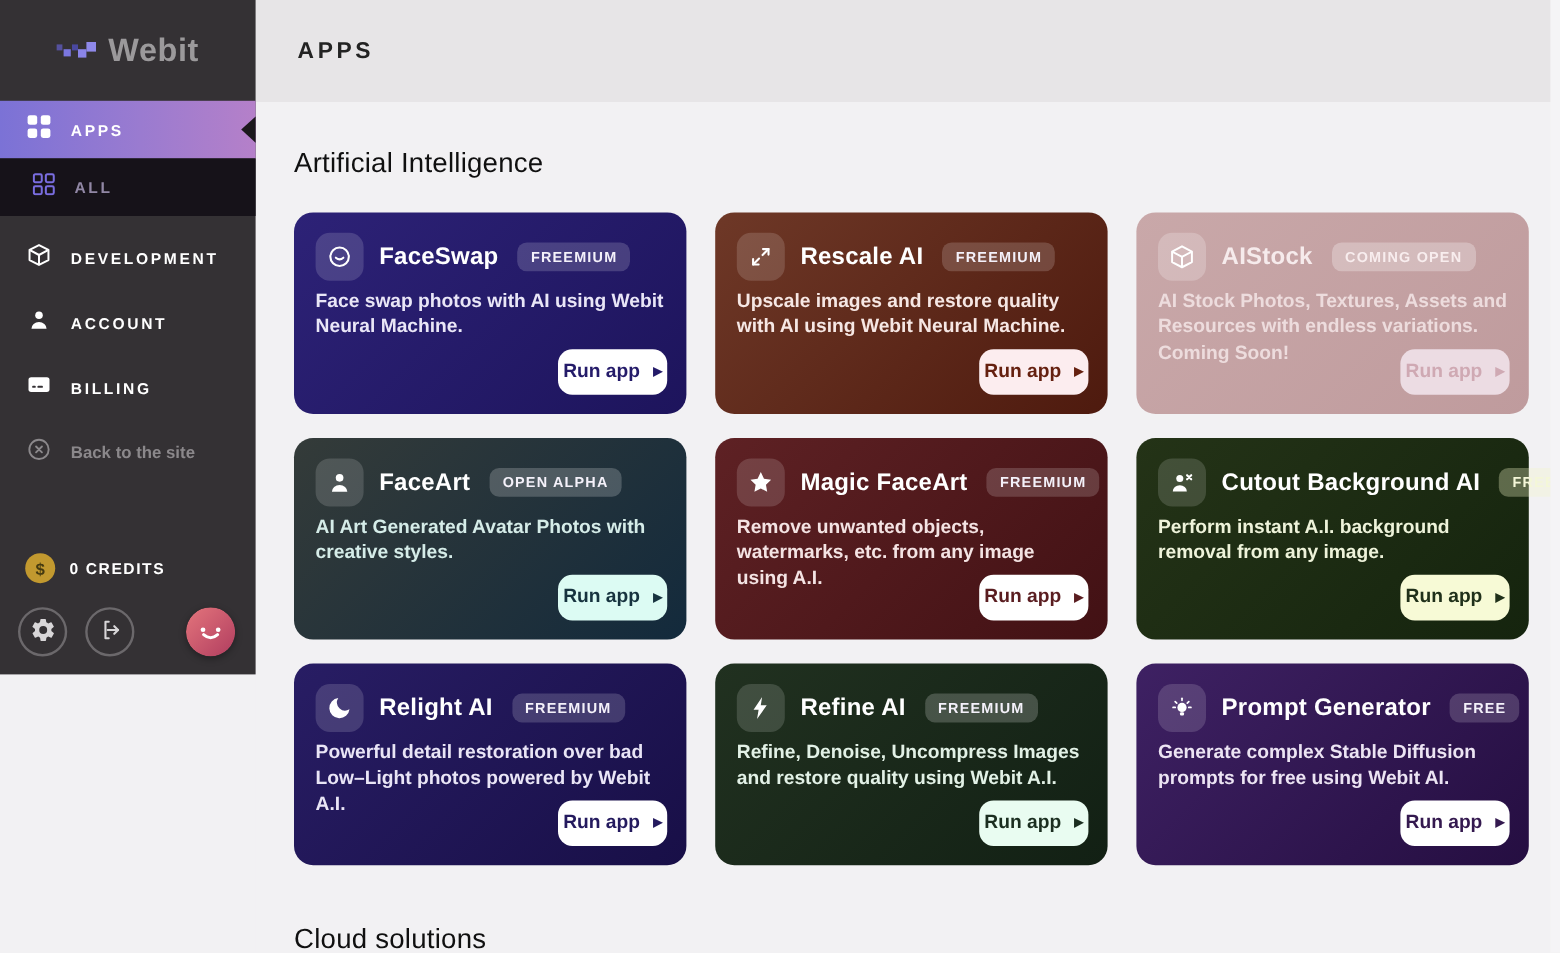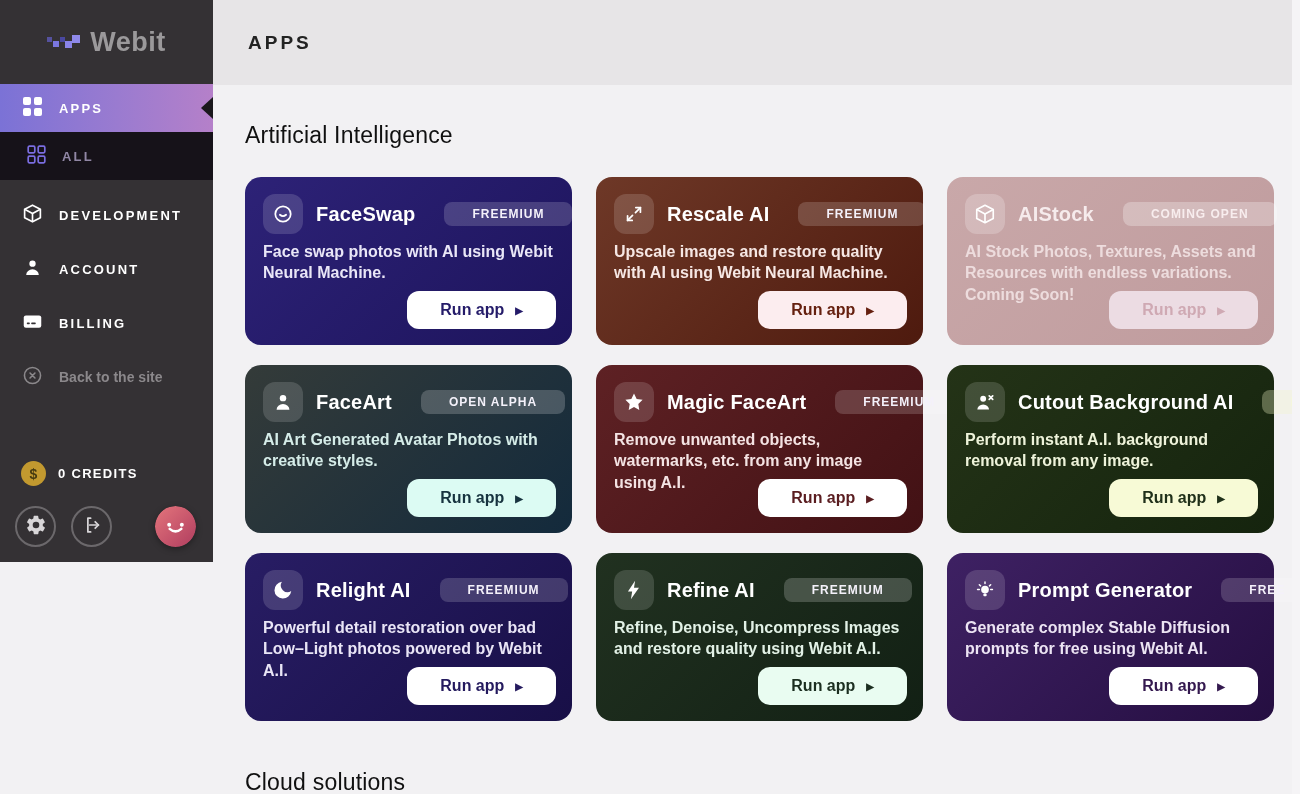--- a/index.html
+++ b/index.html
@@ -117,38 +117,38 @@
     width: 40px; height: 40px; border-radius: 12px;
     background: var(--tile-bg, rgba(255,255,255,0.15));
     display: flex; align-items: center; justify-content: center;
     flex: none;
   }
   .card-title {
     font-size: 20px; font-weight: 700; color: var(--title, #ffffff);
     white-space: nowrap; letter-spacing: 0.2px;
   }
   .badge {
-    margin-left: 16px;
-    padding: 5px 28px; border-radius: 8px;
+    margin-left: 3px;
+    padding: 5px 11px; border-radius: 8px;
     background: var(--badge-bg, rgba(255,255,255,0.17));
     color: var(--badge-fg, #f4f1fa);
     font-size: 12px; font-weight: 700; letter-spacing: 1px;
     white-space: nowrap; flex: none;
   }
   .card-desc {
     margin-top: 7px;
     font-size: 16px; font-weight: 600; line-height: 1.33;
     max-width: 300px;
   }
   .run-btn {
     position: absolute; right: 16px; bottom: 16px;
     display: flex; align-items: center; gap: 11px;
     background: var(--btn-bg); color: var(--btn-fg);
     border: none; border-radius: 12px;
-    padding: 10px 33px;
+    padding: 10px 4px;
     font-family: "Liberation Sans", sans-serif;
     font-size: 16px; font-weight: 700;
     cursor: pointer;
   }
   .run-arrow { font-size: 10px; line-height: 1; transform: translateY(0.5px); }
   .card.disabled .run-btn { cursor: default; }
 </style>
 </head>
 <body>
 

